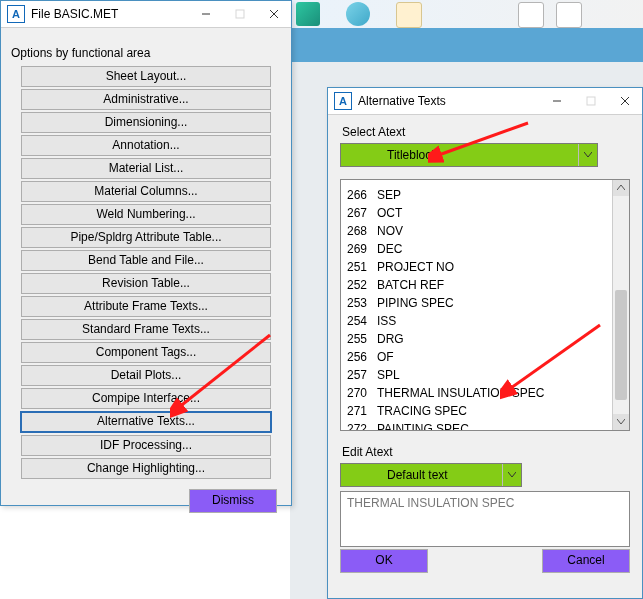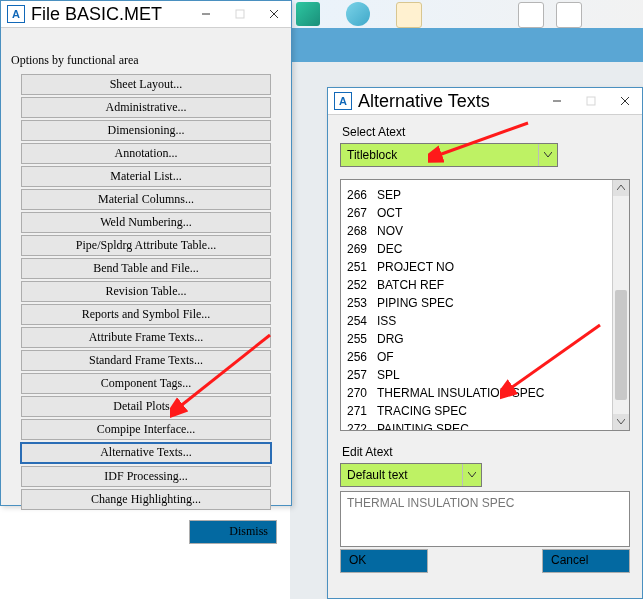--- a/index.html
+++ b/index.html
@@ -14,41 +14,41 @@
   .bgC{left:396px;background:#fff1d0;border:1px solid #d8c690;}
   .bgD{left:518px;background:#fff;border:1px solid #b5b5b5;}
   .bgE{left:556px;background:#fff;border:1px solid #b5b5b5;}
   .bluebar{position:absolute;left:290px;top:28px;width:360px;height:34px;background:#5aa6d4;}
   .graybody{position:absolute;left:290px;top:62px;width:360px;height:540px;background:#e8ecef;}
 
   
   .win{position:absolute;background:#f0f0f0;border:1px solid #4a90c0;box-shadow:2px 2px 5px rgba(0,0,0,0.15);}
   .titlebar{height:26px;background:#fff;display:flex;align-items:center;border-bottom:1px solid #d0d0d0;}
   .titlebar .logo{width:16px;height:16px;margin:0 6px 0 6px;background:#fff;border:1px solid #1168b8;display:flex;align-items:center;justify-content:center;font-weight:bold;color:#1168b8;font-size:11px;}
-  .titlebar .ttl{flex:1;font-size:18px;color:#000;}
+  .titlebar .ttl{flex:1;font-size:12px;color:#000;}
   .titlebar .ctl{width:34px;height:26px;display:flex;align-items:center;justify-content:center;color:#555;}
   .titlebar .ctl svg{display:block;}
   .titlebar .ctl.disabled{opacity:0.4;}
 
   
   .winL{left:0;top:0;width:290px;height:504px;}
-  .winL .body{padding:21px 8px 8px 8px;font-family:Liberation Serif, serif;}
+  .winL .body{padding:14px 8px 8px 8px;}
   .optlabel{margin:4px 0 6px 2px;}
   .optbtn{display:block;width:248px;height:19px;margin:0 auto 2px auto;
     background:#e6e6e6;border:1px solid #adadad;text-align:center;line-height:18px;
     font-size:12px;cursor:default;}
   .optbtn.focused{border:2px solid #2a6db5;line-height:16px;height:18px;}
   .dismissrow{text-align:right;margin:10px 6px 0 0;}
-  .btn{display:inline-block;min-width:70px;height:22px;background:#0369a1;border:1px solid #adadad;line-height:20px;padding:0 8px;}
+  .btn{display:inline-block;min-width:70px;height:22px;background:#8b5cf6;border:1px solid #adadad;text-align:center;line-height:20px;padding:0 8px;}
 
   
   .winR{left:327px;top:87px;width:314px;height:510px;}
   .winR .body{padding:10px 12px 10px 12px;}
   .grouplabel{margin:0 0 4px 2px;}
-  .combo{height:22px;border:1px solid #7a7a7a;background:#bef264;display:flex;align-items:center;}
+  .combo{height:22px;border:1px solid #7a7a7a;background:#84cc16;display:flex;align-items:center;padding-left:40px;}
   .combo .cval{flex:1;padding:0 6px;}
   .combo .carrow{width:18px;height:100%;display:flex;align-items:center;justify-content:center;border-left:1px solid #bcbcbc;}
   .listwrap{margin-top:12px;border:1px solid #888;background:#fff;height:250px;position:relative;display:flex;gap:13px;}
   .listinner{flex:1;overflow:hidden;padding-top:6px;}
   .listrow{height:18px;line-height:18px;padding:0 6px;white-space:nowrap;}
   .listrow .num{display:inline-block;width:30px;}
   .scrollbar{width:16px;background:#f0f0f0;border-left:1px solid #ccc;position:relative;}
   .scrollbtn{position:absolute;left:0;width:16px;height:16px;background:#e0e0e0;display:flex;align-items:center;justify-content:center;}
   .scrollbtn.top{top:0;}
   .scrollbtn.bot{bottom:0;}
@@ -100,21 +100,20 @@
           <div class="optbtn">Sheet Layout...</div>
           <div class="optbtn">Administrative...</div>
           <div class="optbtn">Dimensioning...</div>
           <div class="optbtn">Annotation...</div>
           <div class="optbtn">Material List...</div>
           <div class="optbtn">Material Columns...</div>
           <div class="optbtn">Weld Numbering...</div>
           <div class="optbtn">Pipe/Spldrg Attribute Table...</div>
           <div class="optbtn">Bend Table and File...</div>
           <div class="optbtn">Revision Table...</div>
-          <div class="optbtn">Reports and Symbol File...</div>
           <div class="optbtn">Attribute Frame Texts...</div>
           <div class="optbtn">Standard Frame Texts...</div>
           <div class="optbtn">Component Tags...</div>
           <div class="optbtn">Detail Plots...</div>
           <div class="optbtn">Compipe Interface...</div>
           <div class="optbtn focused">Alternative Texts...</div>
           <div class="optbtn">IDF Processing...</div>
           <div class="optbtn">Change Highlighting...</div>
         </div>
     <div class="dismissrow">

